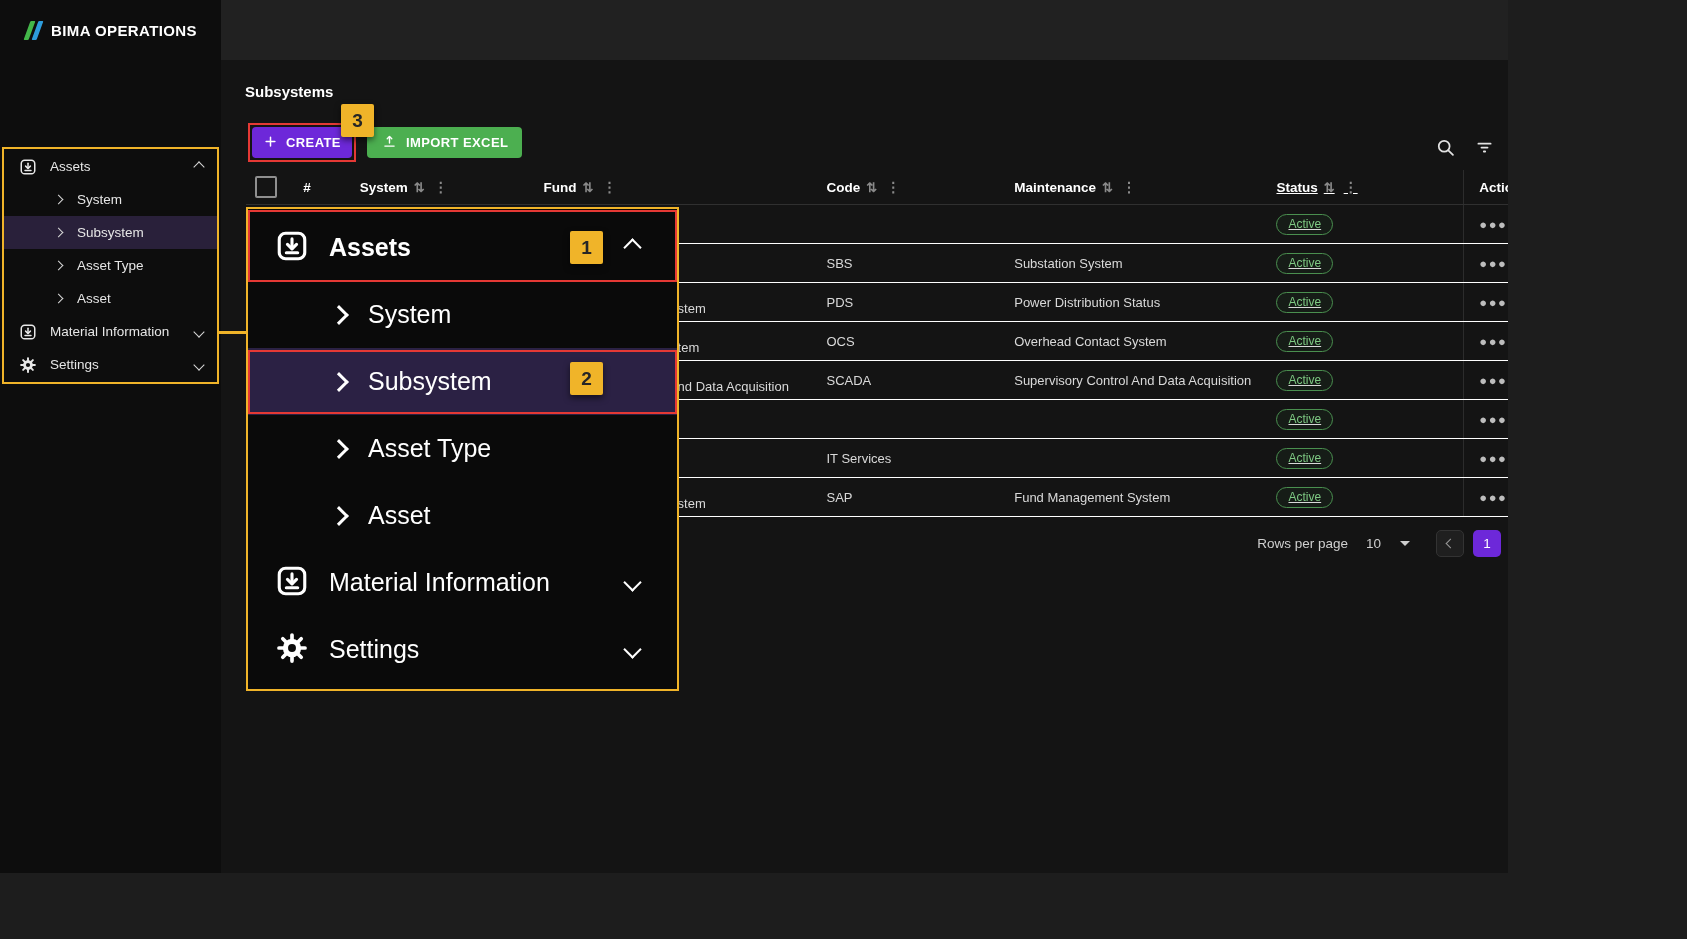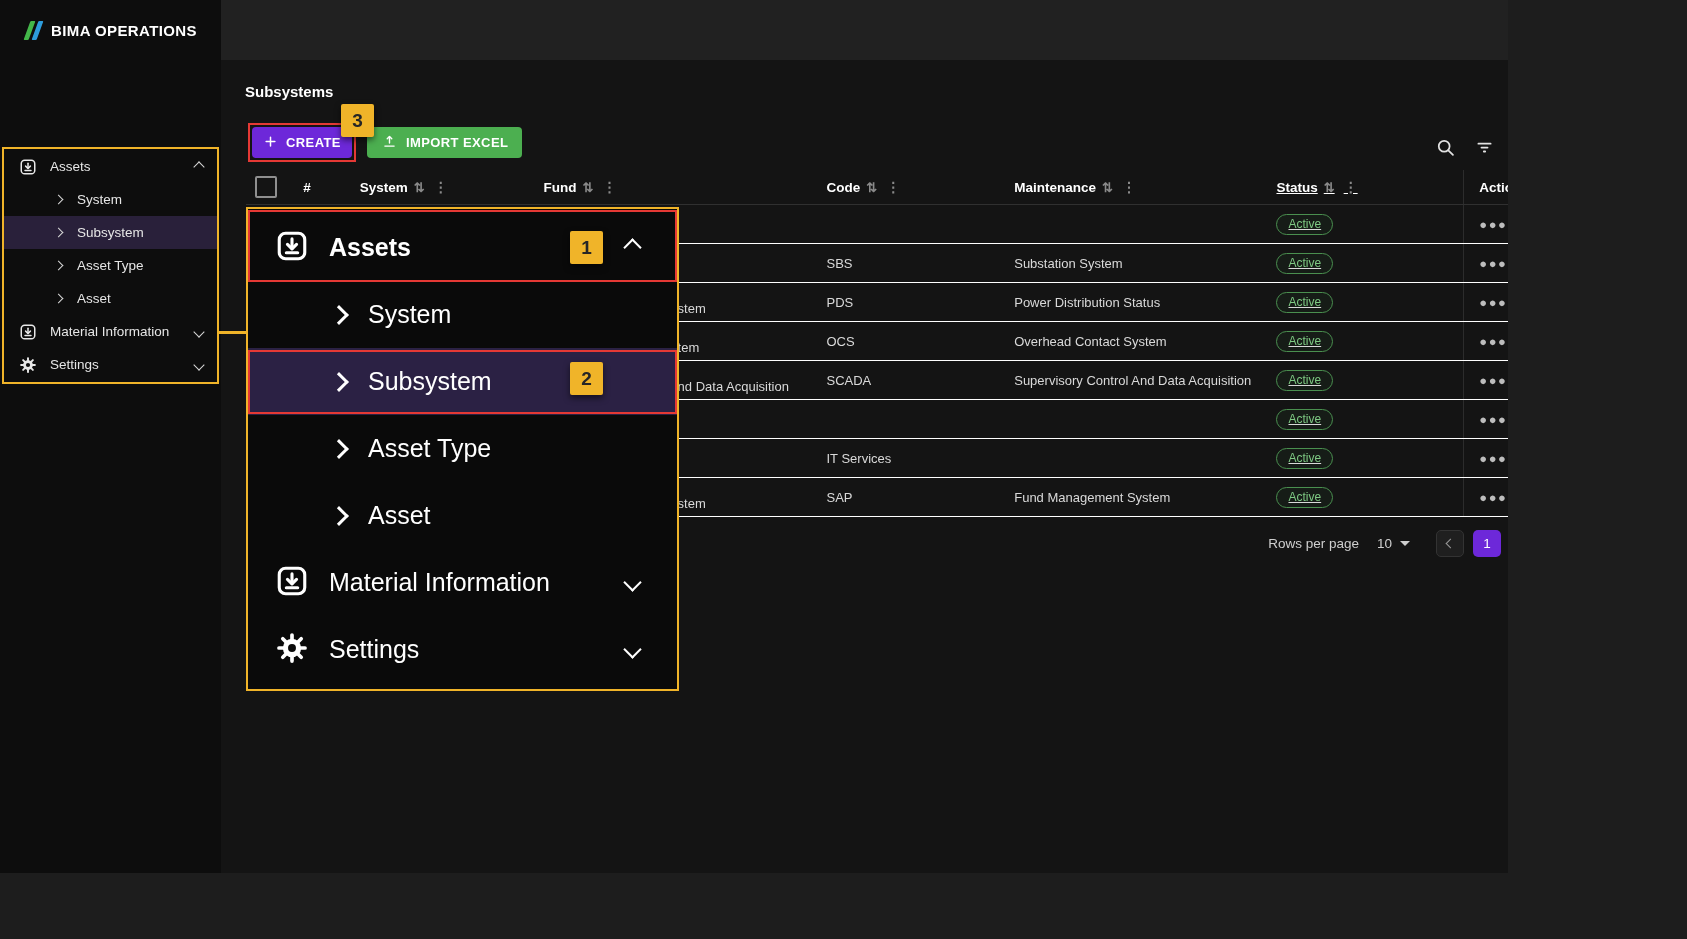--- a/index.html
+++ b/index.html
@@ -74,21 +74,21 @@
   .sort{color:#8a8a8a;font-size:13px;margin-left:6px;cursor:pointer;}
   .kebab{color:#8a8a8a;font-size:14px;margin-left:9px;cursor:pointer;}
   .cb{width:18px;height:18px;border:2px solid #8f8f8f;border-radius:2px;cursor:pointer;}
   .pill{display:inline-block;border:1px solid #4a8f4f;color:#7ec983;border-radius:11px;
         padding:2.5px 11px;font-size:12px;background:rgba(76,175,80,.06);}
   .dots{color:#bdbdbd;font-size:13px;letter-spacing:1.5px;cursor:pointer;font-weight:700;}
 
   
   .pagination{display:flex;align-items:center;justify-content:flex-end;height:53px;
               padding-right:8px;color:#cfcfcf;font-size:13.5px;}
-  .pp{display:flex;align-items:center;gap:8px;margin-left:18px;cursor:pointer;}
+  .pp{display:flex;align-items:center;gap:19px;margin-left:18px;cursor:pointer;}
   .caret{display:inline-block;width:0;height:0;border-left:5px solid transparent;
          border-right:5px solid transparent;border-top:5px solid #cfcfcf;}
   .pg-group{display:flex;align-items:center;gap:9px;margin-left:26px;}
   .pg-btn{width:28px;height:27px;border-radius:5px;background:#1f1f1f;border:1px solid #333;
           display:flex;align-items:center;justify-content:center;box-sizing:border-box;cursor:pointer;}
   .pg-current{width:28px;height:27px;border-radius:5px;background:#6d28d9;color:#fff;
               display:flex;align-items:center;justify-content:center;font-size:13.5px;cursor:pointer;}
 
   
   .overlay{position:absolute;left:246px;top:207px;width:433px;height:484px;background:#0a0a0a;

